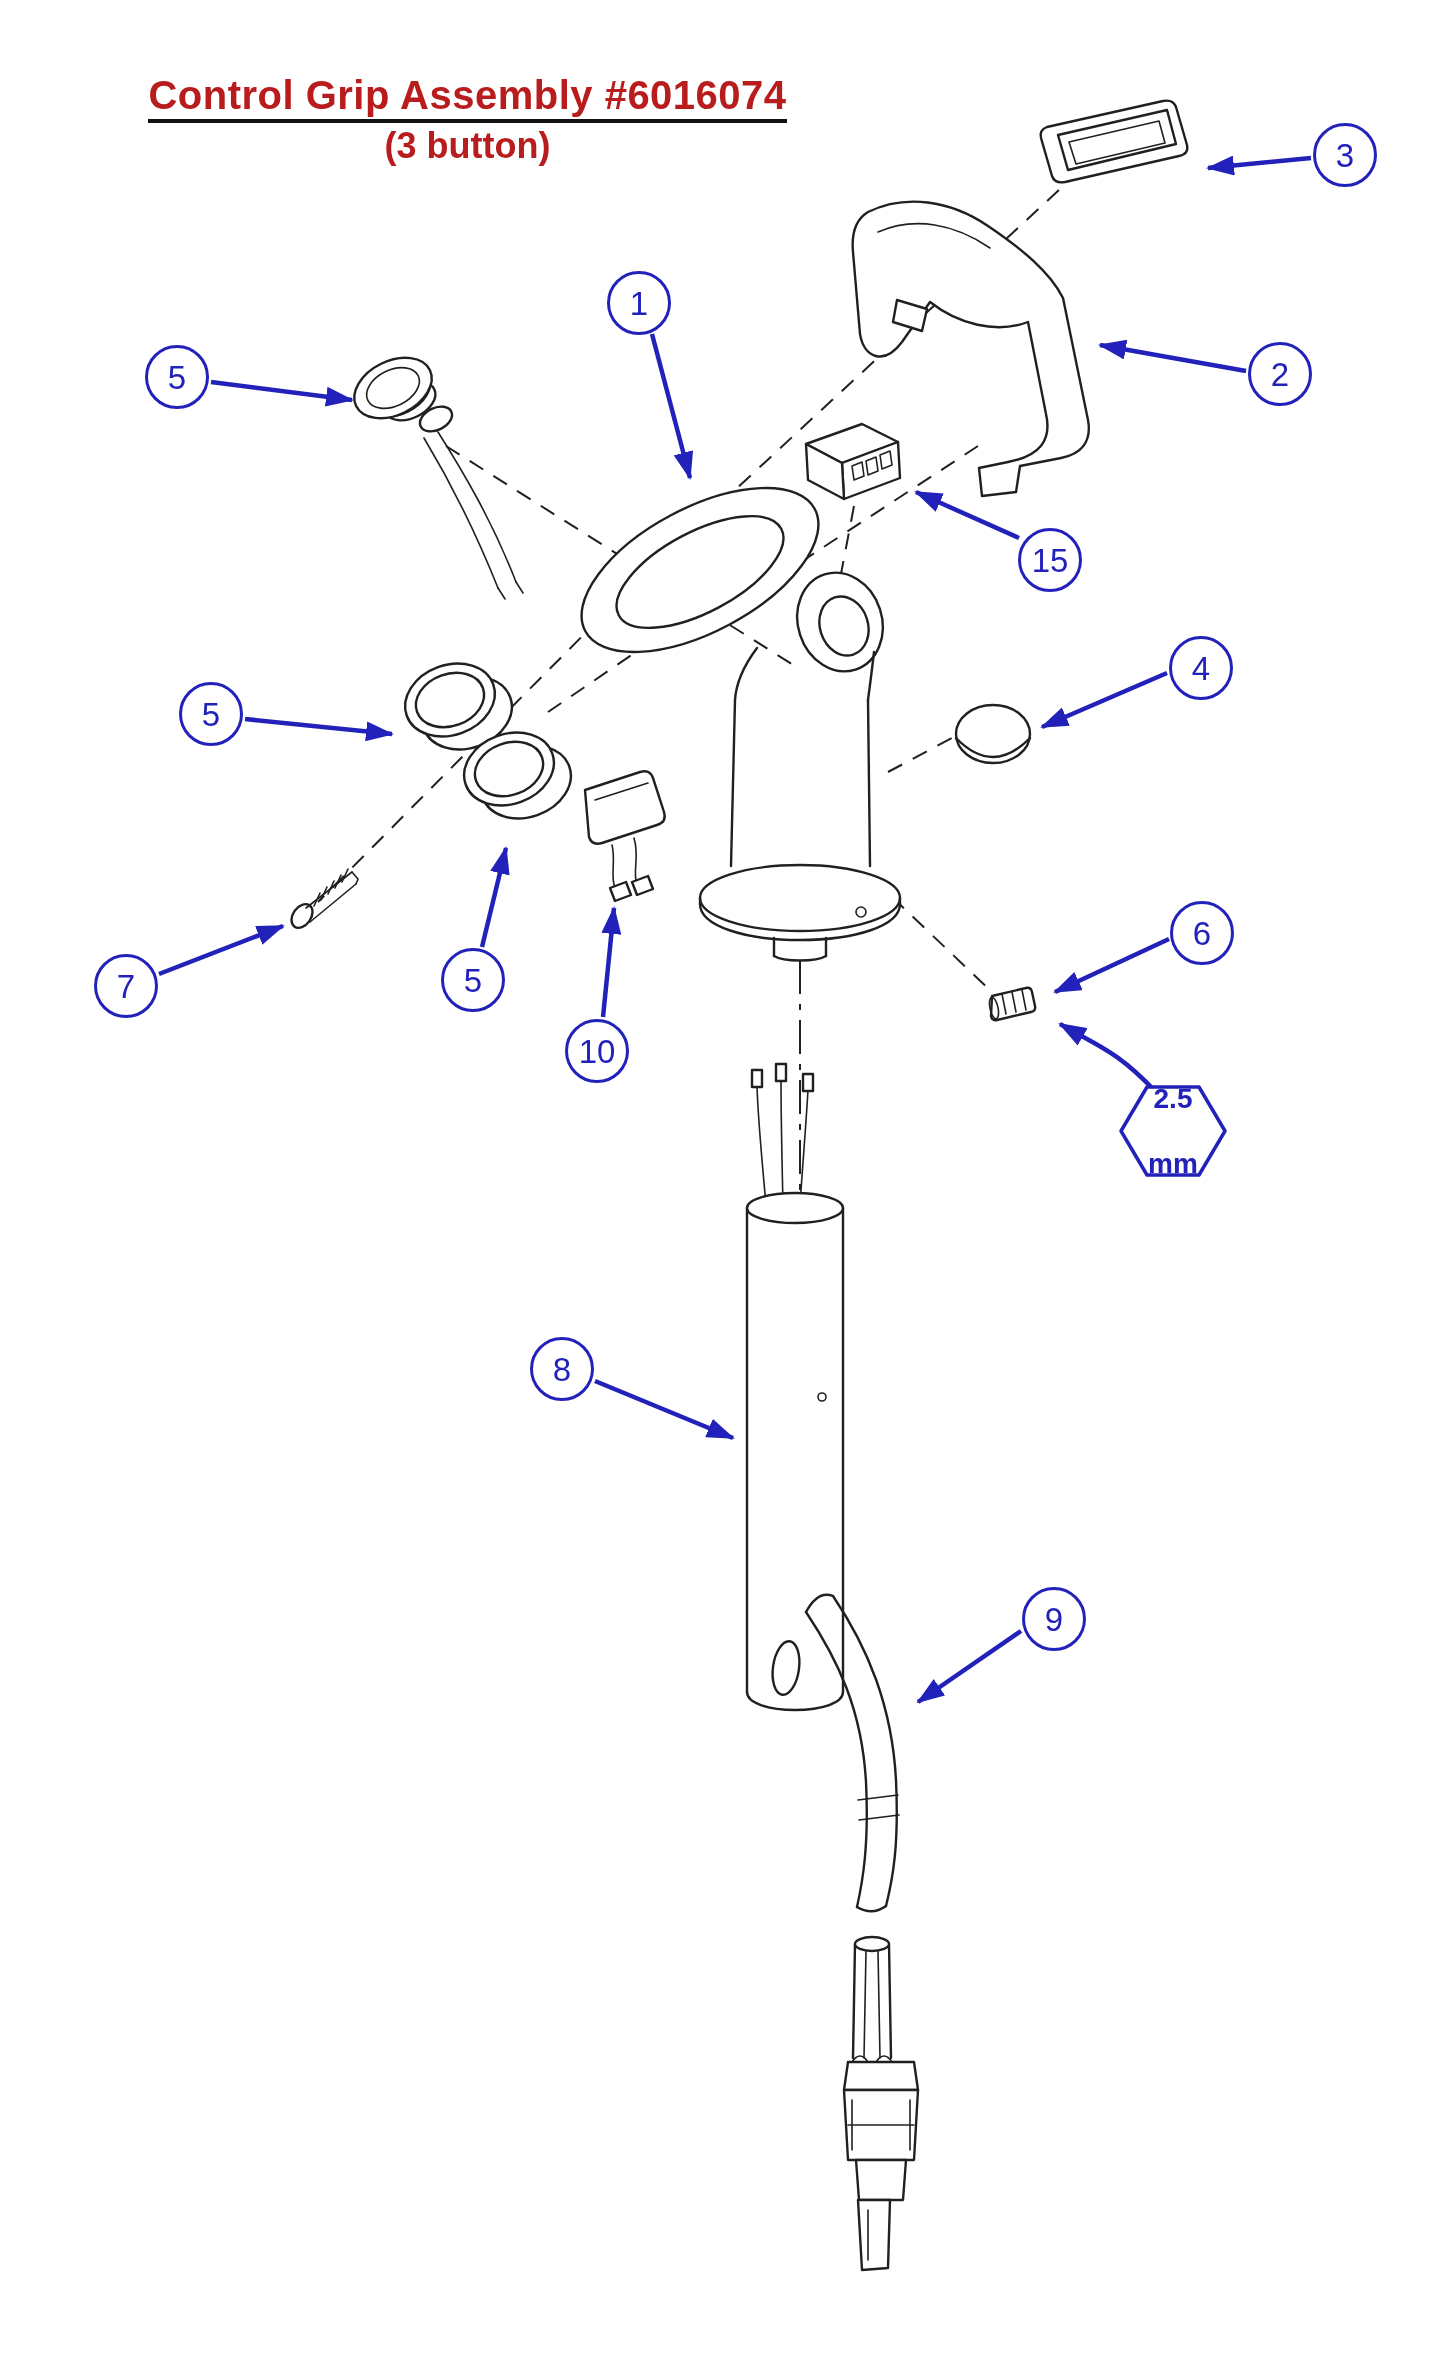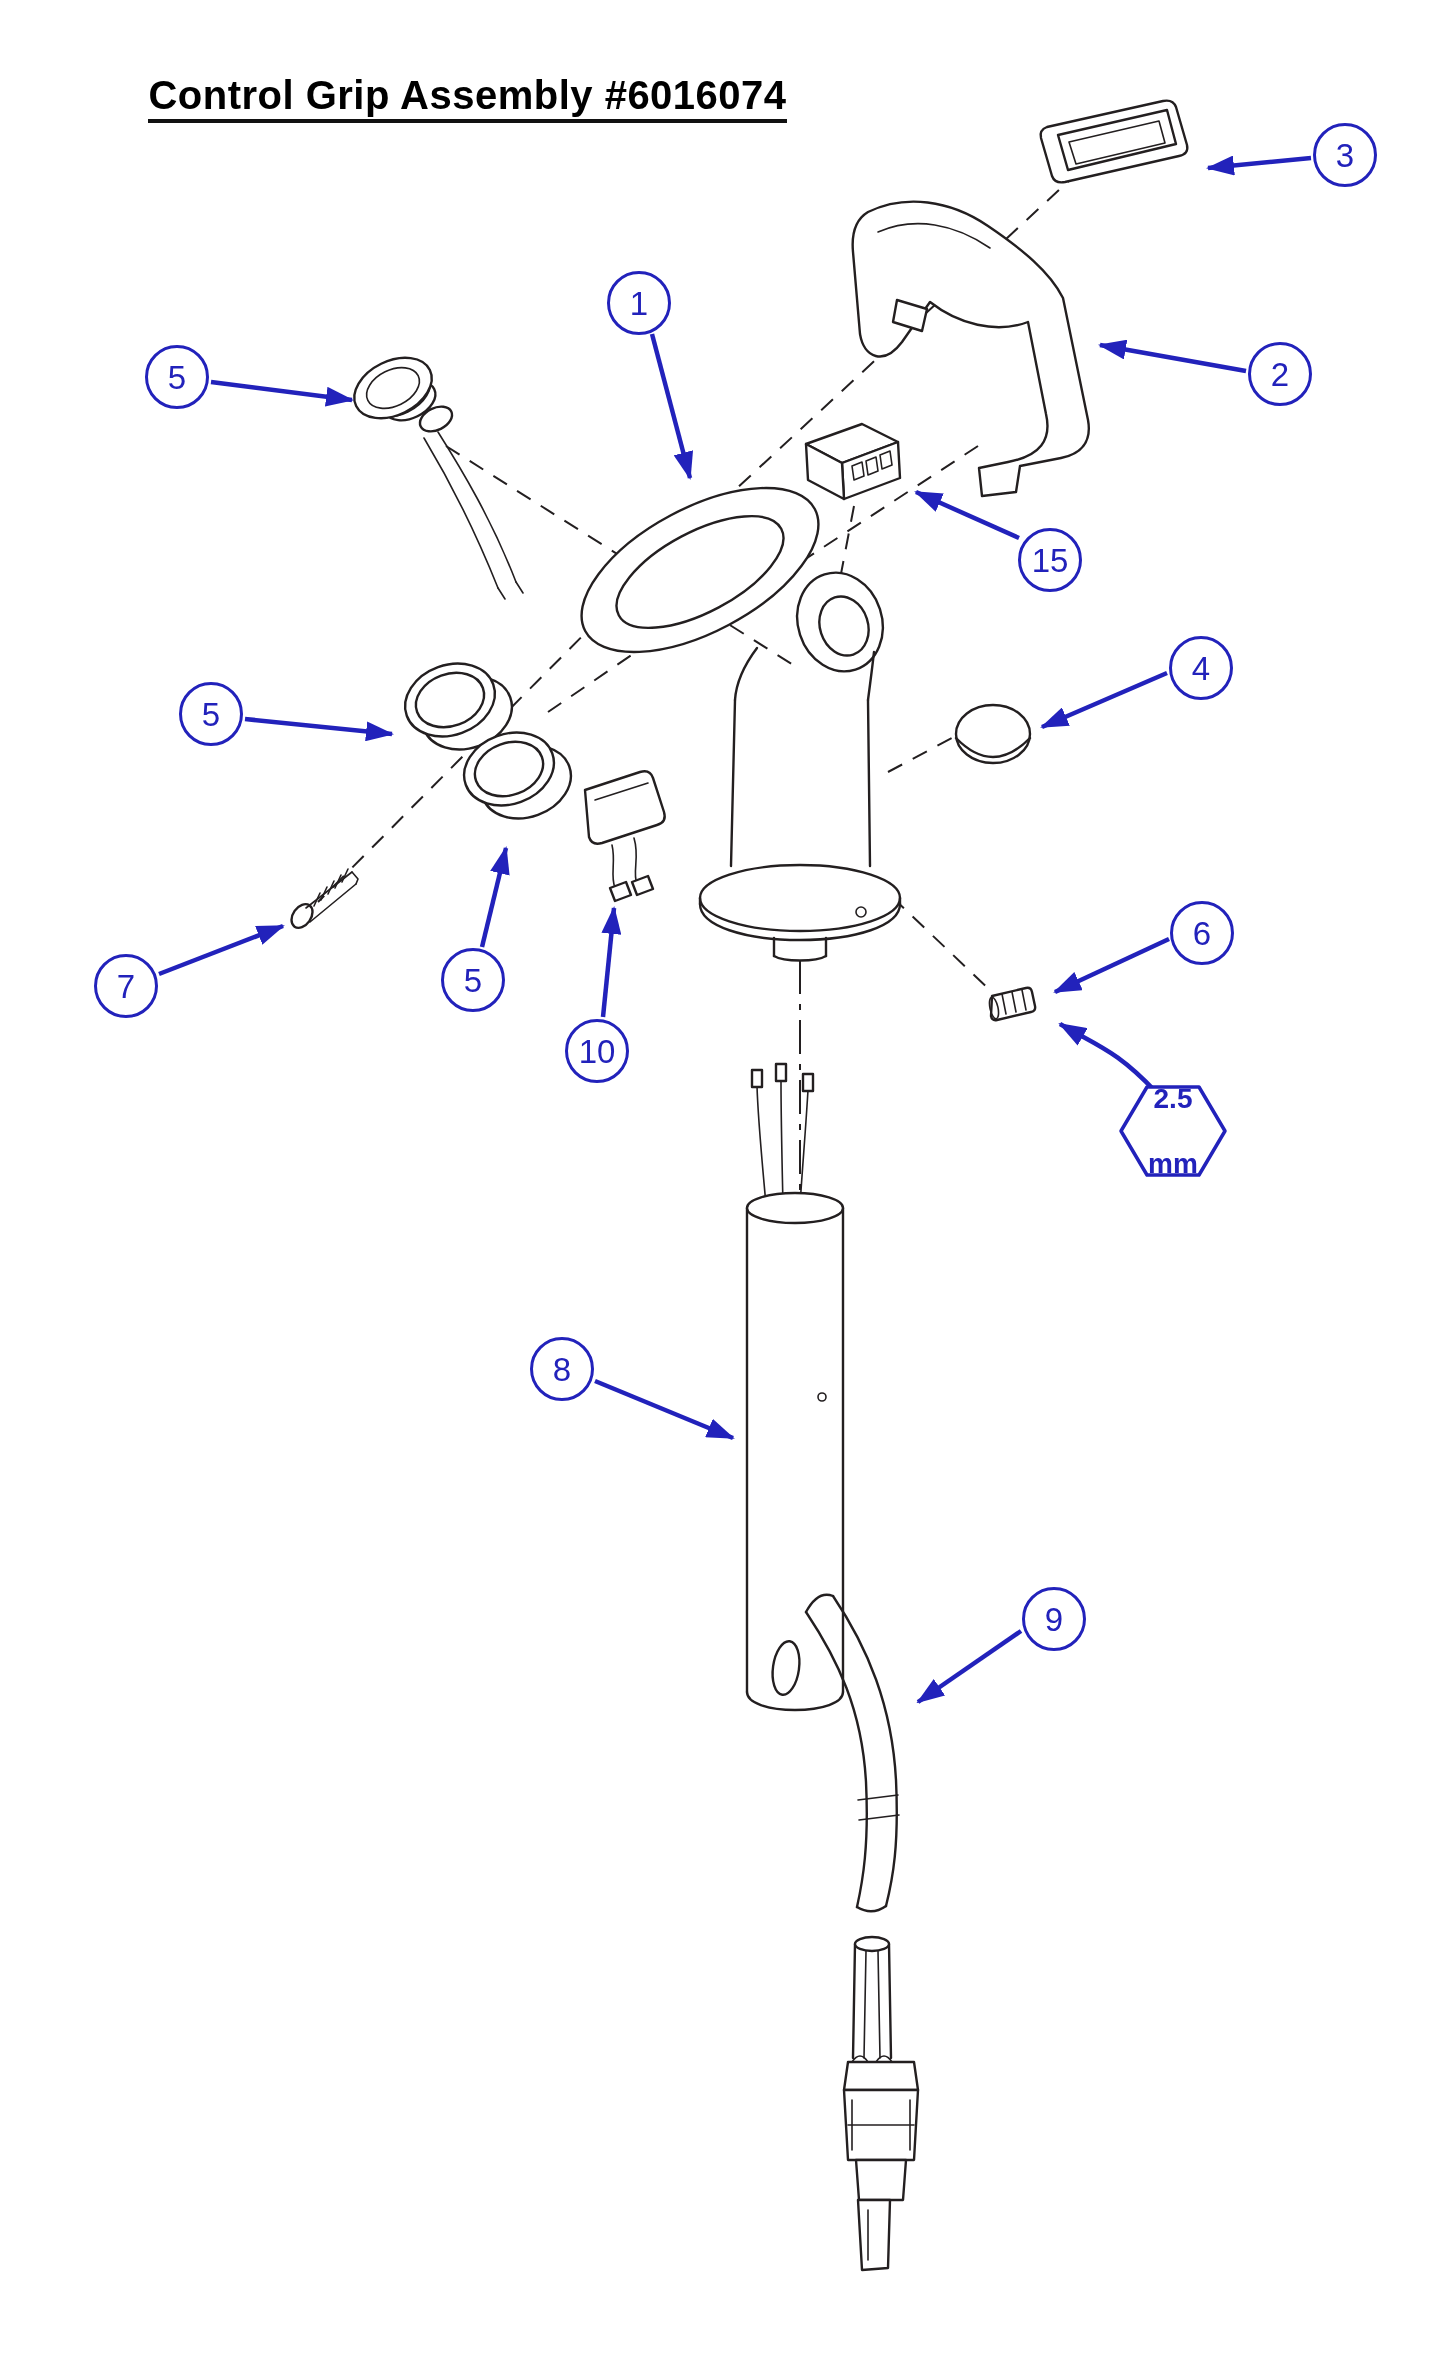--- a/index.html
+++ b/index.html
@@ -10,21 +10,21 @@
   *{box-sizing:border-box;}
   html,body{margin:0;padding:0;background:#fff;}
   .page{
     position:relative;width:1445px;height:2369px;
     background:var(--background);
     font-family:"Liberation Sans",sans-serif;
     overflow:hidden;
   }
   .title-block{
     position:absolute;left:95px;top:72px;width:745px;
-    text-align:center;color:#000000;
+    text-align:center;color:#b91c1c;
   }
   .title-block h1{
     font-size:40px;line-height:46px;margin:0;display:inline-block;
     border-bottom:4px solid #111;padding-bottom:1px;font-weight:bold;
     letter-spacing:0.5px;
   }
   .subtitle{font-size:36px;font-weight:bold;margin-top:2px;}
   svg.drawing{position:absolute;left:0;top:0;}
   .part{fill:#fff;stroke:var(--line);stroke-width:2.4;stroke-linejoin:round;stroke-linecap:round;}
   .partline{fill:none;stroke:var(--line);stroke-width:2.4;stroke-linejoin:round;stroke-linecap:round;}
@@ -45,20 +45,21 @@
     color:var(--accent);font-weight:bold;font-size:28px;line-height:30px;gap:35px;
   }
 </style>
 </head>
 <body>
 
 <div class="page">
 
   <div class="title-block">
     <h1>Control Grip Assembly #6016074</h1>
+    <div class="subtitle">(3 button)</div>
   </div>
 
   <svg class="drawing" width="1445" height="2369" viewBox="0 0 1445 2369" xmlns="http://www.w3.org/2000/svg">
     <defs>
       <marker id="arr" markerUnits="userSpaceOnUse" markerWidth="28" markerHeight="20" refX="26" refY="10" orient="auto">
         <path class="arrowhead" d="M0,0 L28,10 L0,20 Z"></path>
       </marker>
     </defs>
 
     <g>

